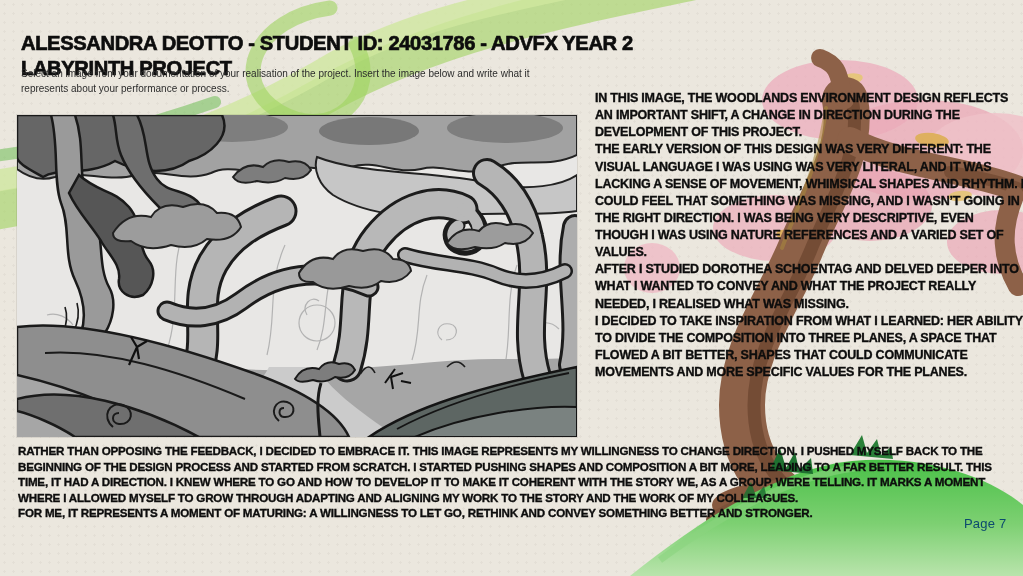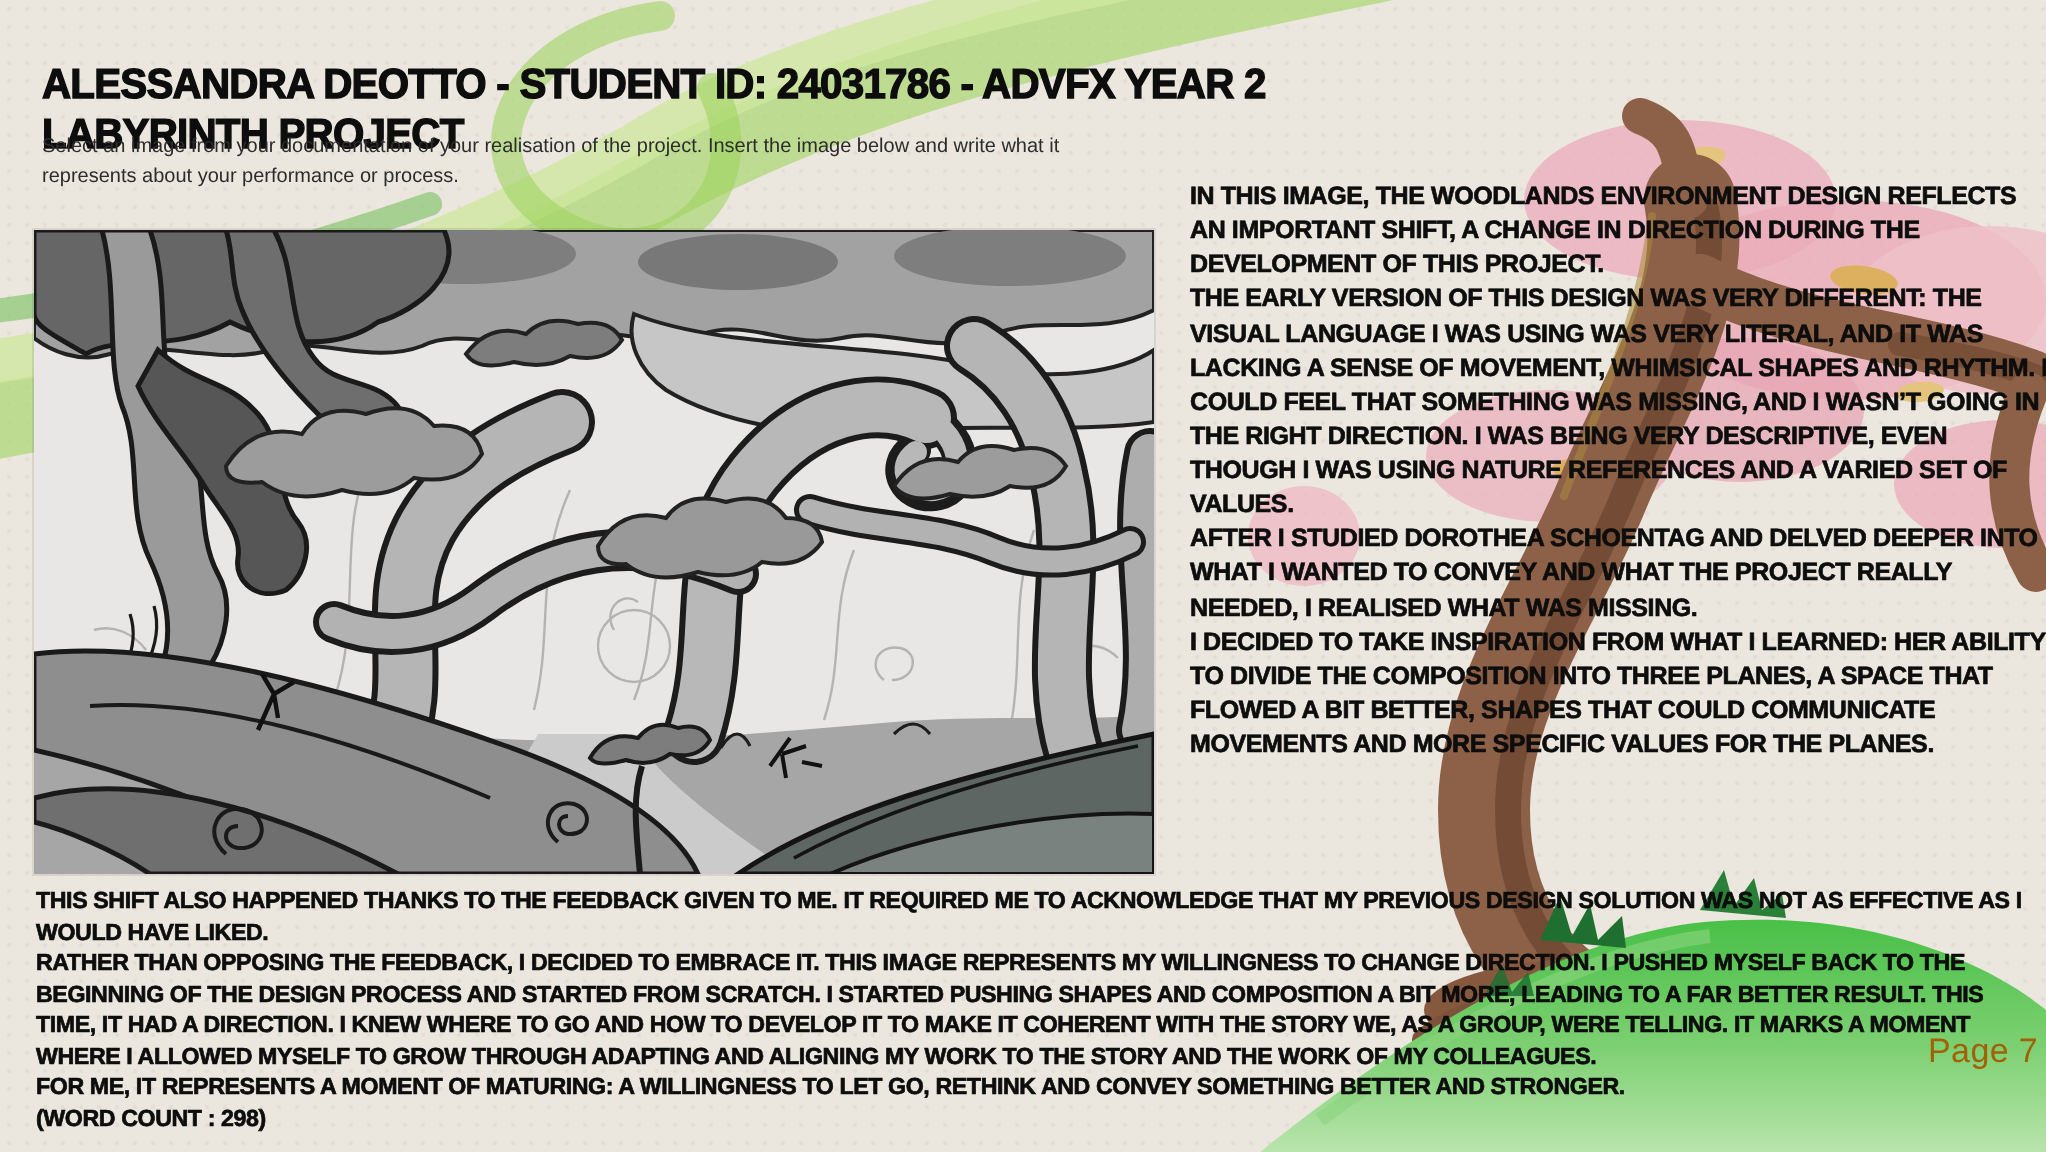--- a/index.html
+++ b/index.html
@@ -36,21 +36,21 @@
   .right-block{
     left:595px;top:90px;width:430px;
     font-size:12.5px;line-height:1.37;
   }
   .bottom-block{
     left:18px;top:443px;width:1000px;
     font-size:11.6px;line-height:1.34;
   }
   .page-number{
     left:964px;top:516px;
-    font-size:17px;color:#a16207;letter-spacing:.2px;
+    font-size:13px;color:#0c4a6e;letter-spacing:.2px;
   }
 </style>
 </head>
 <body style="background-color: rgb(235, 231, 222); color: rgb(13, 13, 13);">
 
 <div class="paper-noise"></div>
 
 <svg id="decor" viewBox="0 0 1023 576" aria-hidden="true">
   <defs>
     <linearGradient id="hillGrad" x1="0" y1="0" x2="0" y2="1">
@@ -200,19 +200,17 @@
 </div>
 
 <div class="content right-block bold-block">
   <p>IN THIS IMAGE, THE WOODLANDS ENVIRONMENT DESIGN REFLECTS AN IMPORTANT SHIFT, A CHANGE IN DIRECTION DURING THE DEVELOPMENT OF THIS PROJECT.</p>
   <p>THE EARLY VERSION OF THIS DESIGN WAS VERY DIFFERENT: THE VISUAL LANGUAGE I WAS USING WAS VERY LITERAL, AND IT WAS LACKING A SENSE OF MOVEMENT, WHIMSICAL SHAPES AND RHYTHM. I COULD FEEL THAT SOMETHING WAS MISSING, AND I WASN’T GOING IN THE RIGHT DIRECTION. I WAS BEING VERY DESCRIPTIVE, EVEN THOUGH I WAS USING NATURE REFERENCES AND A VARIED SET OF VALUES.</p>
   <p>AFTER I STUDIED DOROTHEA SCHOENTAG AND DELVED DEEPER INTO WHAT I WANTED TO CONVEY AND WHAT THE PROJECT REALLY NEEDED, I REALISED WHAT WAS MISSING.</p>
   <p>I DECIDED TO TAKE INSPIRATION FROM WHAT I LEARNED: HER ABILITY TO DIVIDE THE COMPOSITION INTO THREE PLANES, A SPACE THAT FLOWED A BIT BETTER, SHAPES THAT COULD COMMUNICATE MOVEMENTS AND MORE SPECIFIC VALUES FOR THE PLANES.</p>
 </div>
 
 <div class="content bottom-block bold-block">
-  <p>THIS SHIFT ALSO HAPPENED THANKS TO THE FEEDBACK GIVEN TO ME. IT REQUIRED ME TO ACKNOWLEDGE THAT MY PREVIOUS DESIGN SOLUTION WAS NOT AS EFFECTIVE AS I WOULD HAVE LIKED.</p>
   <p>RATHER THAN OPPOSING THE FEEDBACK, I DECIDED TO EMBRACE IT. THIS IMAGE REPRESENTS MY WILLINGNESS TO CHANGE DIRECTION. I PUSHED MYSELF BACK TO THE BEGINNING OF THE DESIGN PROCESS AND STARTED FROM SCRATCH. I STARTED PUSHING SHAPES AND COMPOSITION A BIT MORE, LEADING TO A FAR BETTER RESULT. THIS TIME, IT HAD A DIRECTION. I KNEW WHERE TO GO AND HOW TO DEVELOP IT TO MAKE IT COHERENT WITH THE STORY WE, AS A GROUP, WERE TELLING. IT MARKS A MOMENT WHERE I ALLOWED MYSELF TO GROW THROUGH ADAPTING AND ALIGNING MY WORK TO THE STORY AND THE WORK OF MY COLLEAGUES.</p>
   <p>FOR ME, IT REPRESENTS A MOMENT OF MATURING: A WILLINGNESS TO LET GO, RETHINK AND CONVEY SOMETHING BETTER AND STRONGER.</p>
-  <p>(WORD COUNT : 298)</p>
 </div>
 
 <div class="content page-number">Page 7</div>
 
 </body></html>

